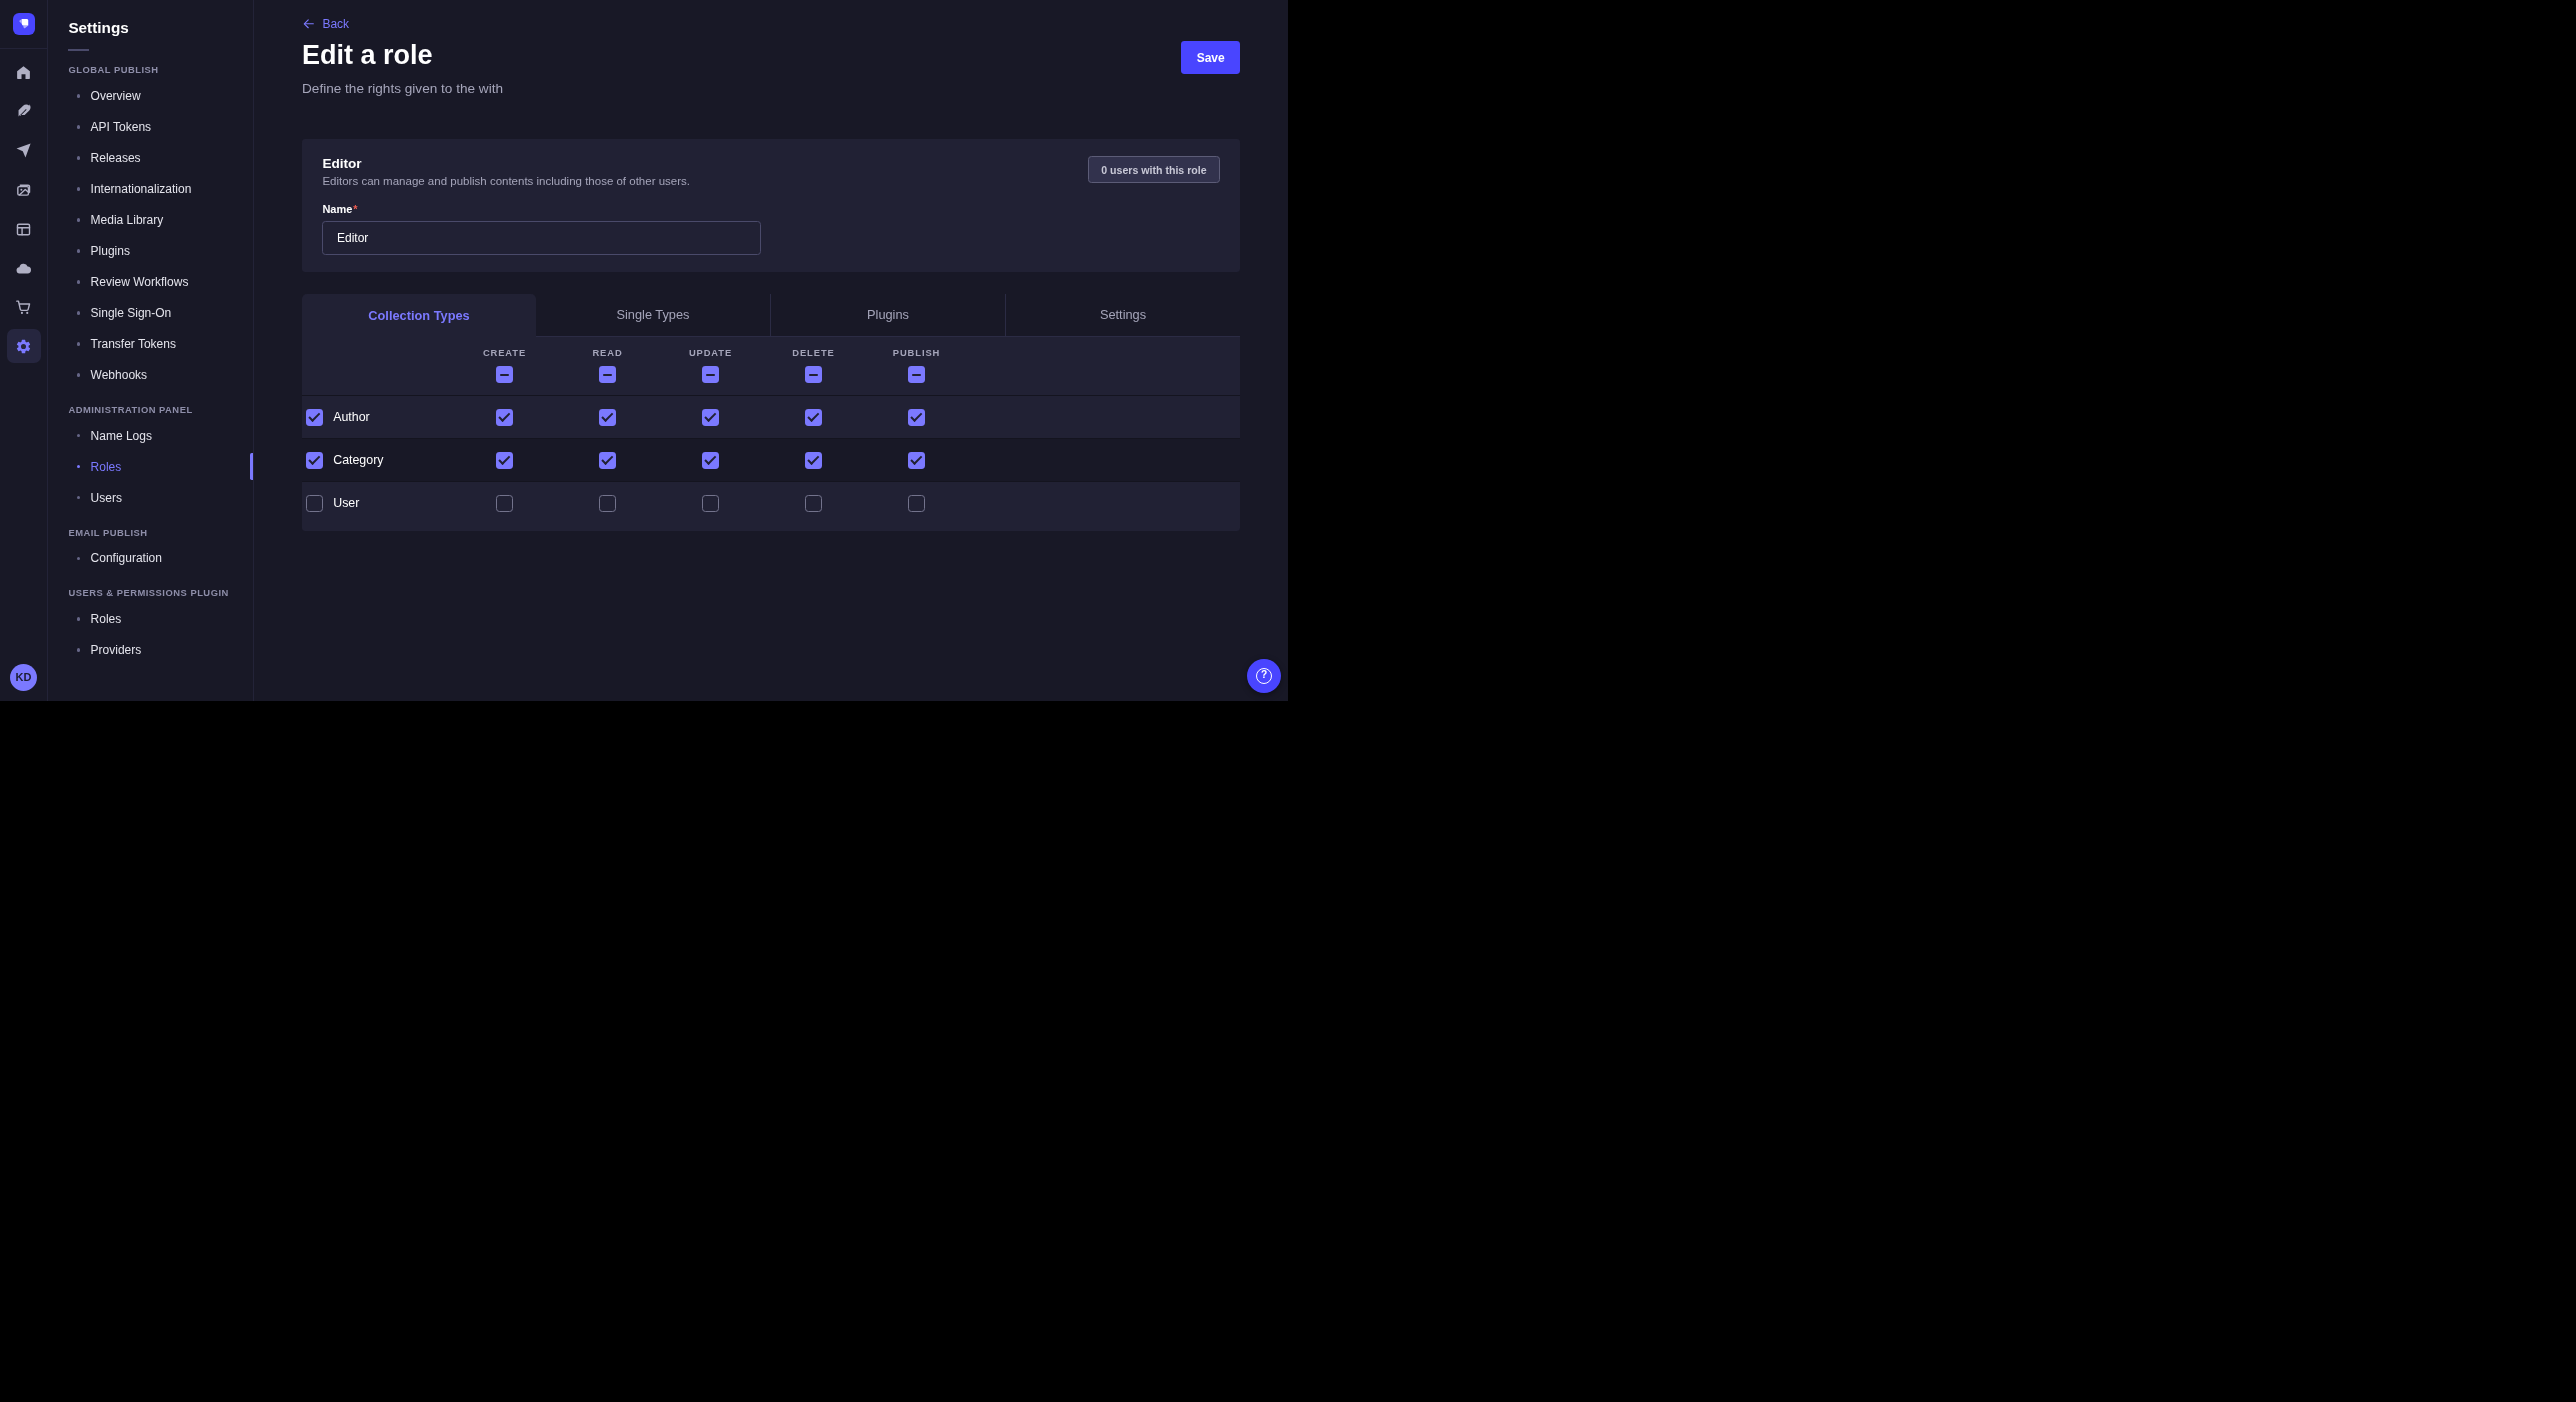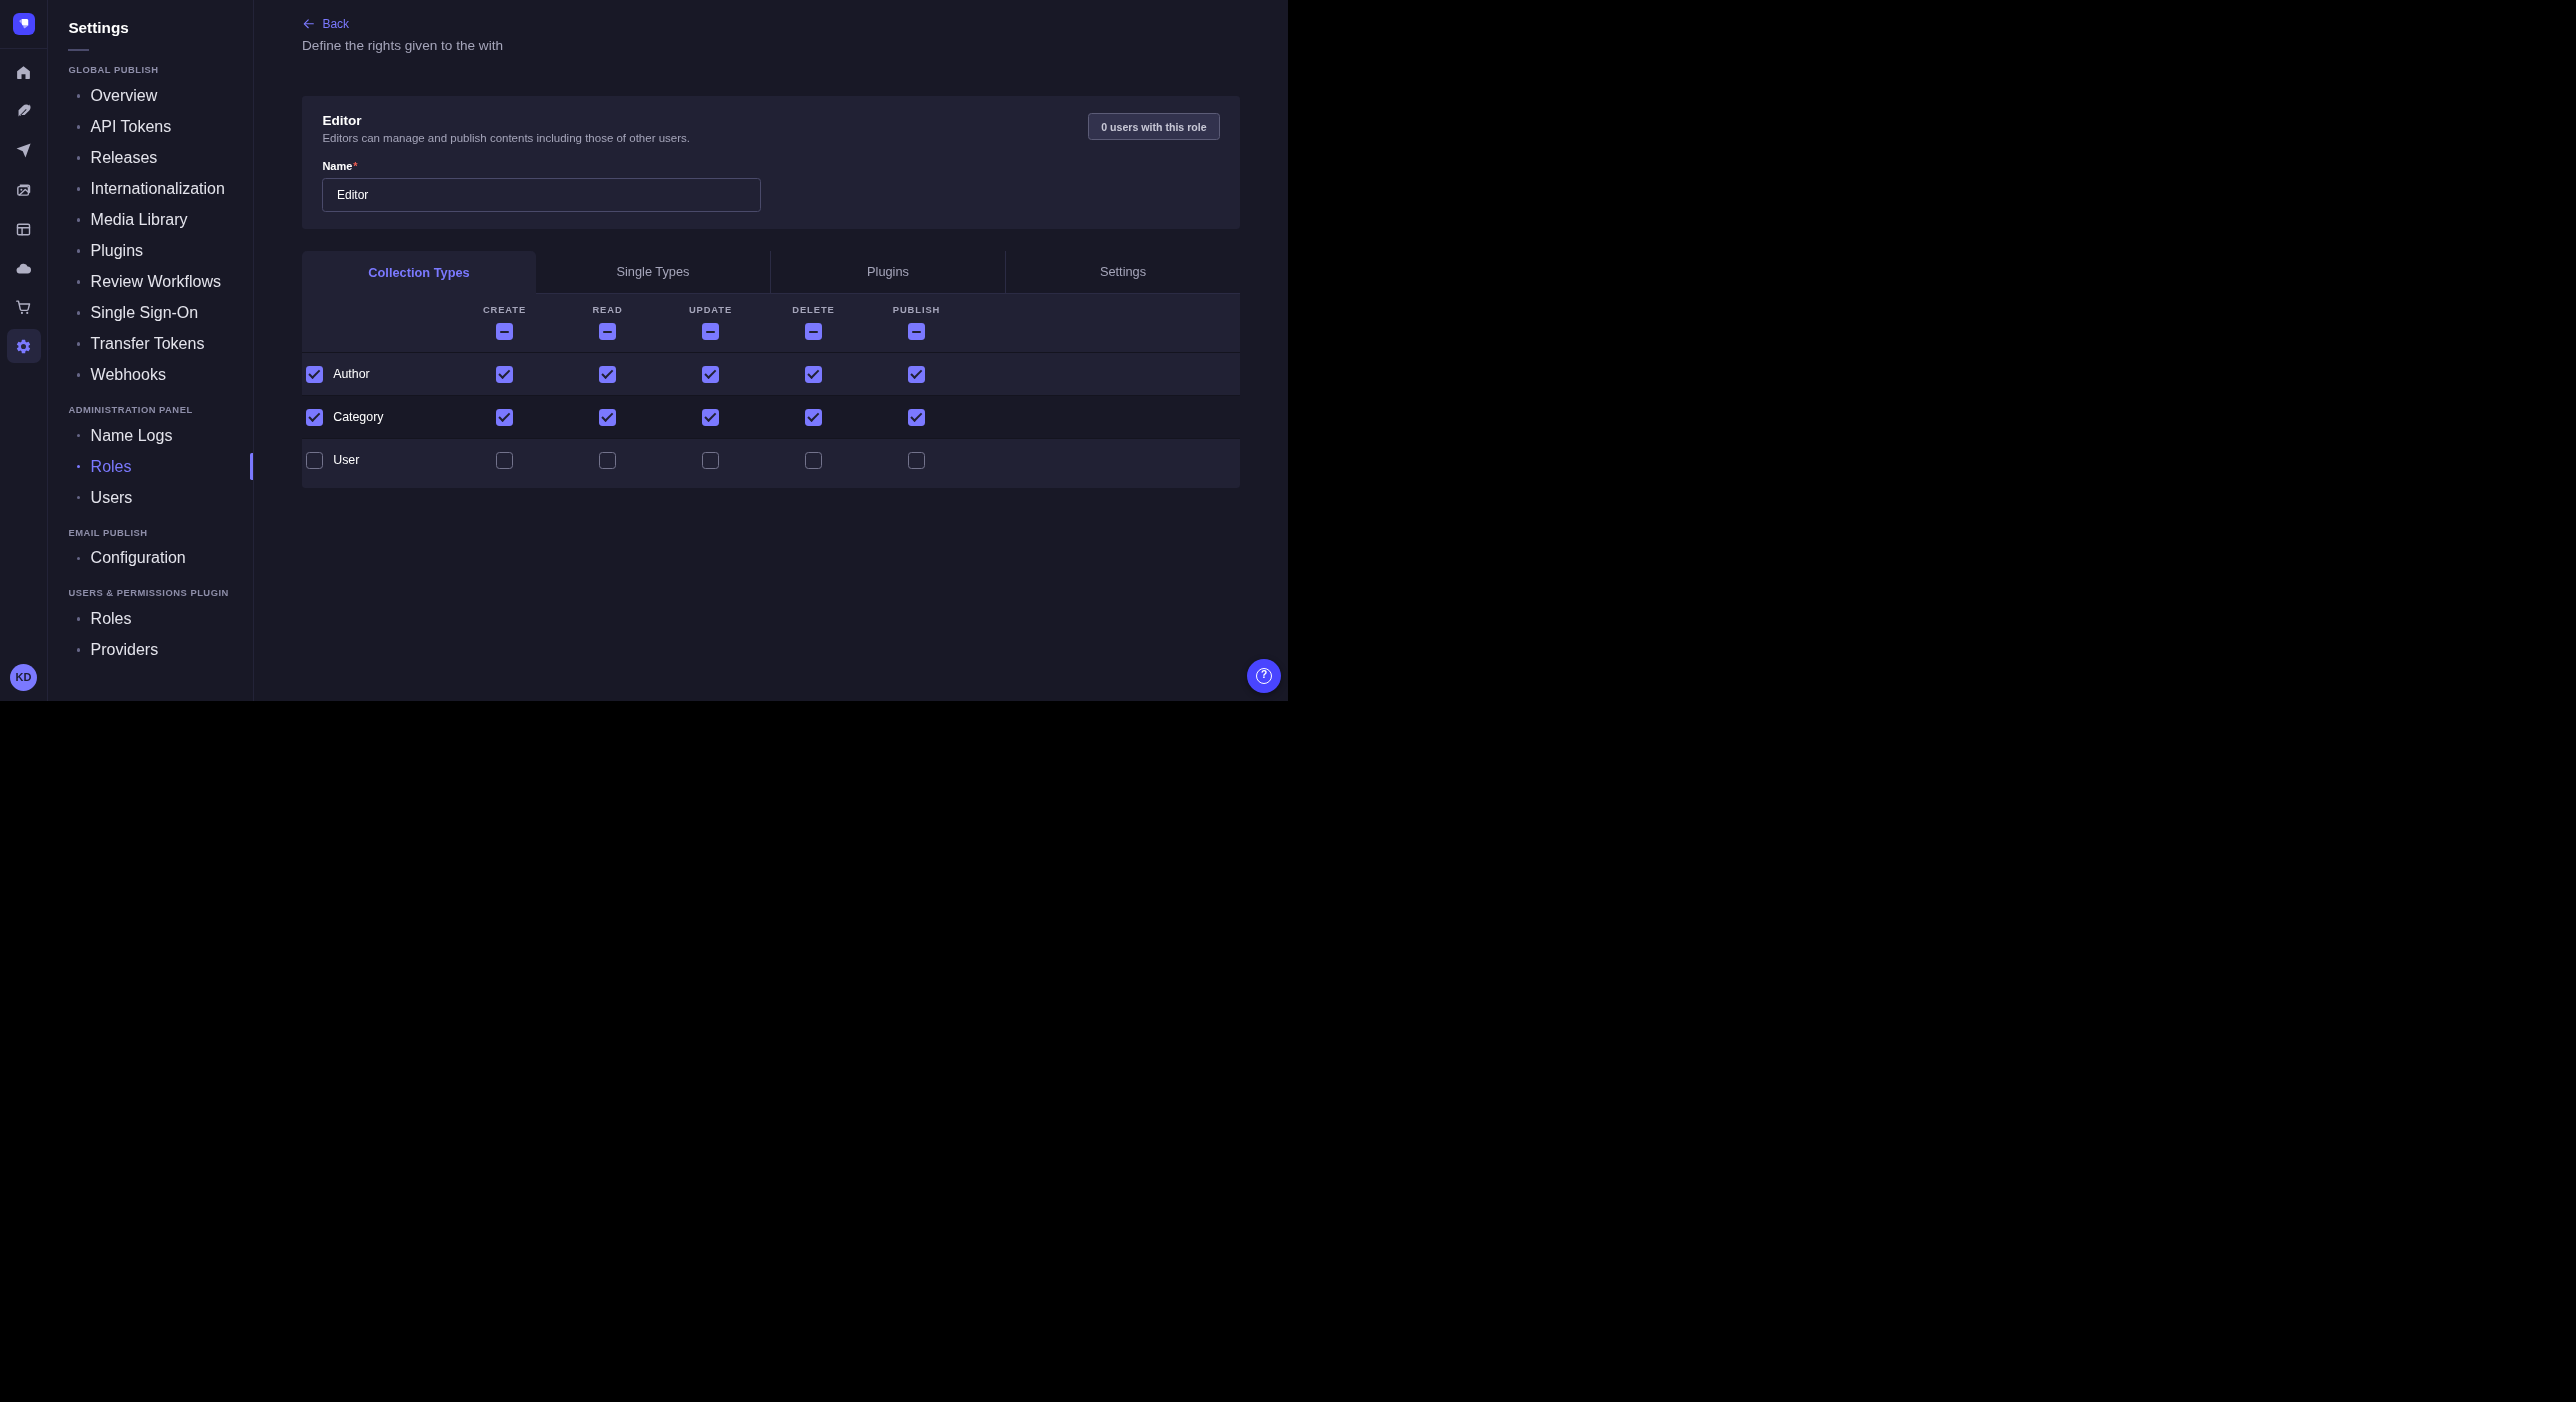--- a/index.html
+++ b/index.html
@@ -25,21 +25,21 @@
   .rail-btn svg.stroked{fill:none;stroke:#b0b0c4;stroke-width:2;stroke-linecap:round;stroke-linejoin:round;}
   .rail-btn.active{background:#26263f;}
   .rail-btn.active svg{fill:var(--primary-light);}
   .rail-avatar{margin-top:auto;margin-bottom:10.2px;width:27px;height:27px;border-radius:50%;background:var(--primary-light);color:#1c1c32;font-weight:700;font-size:11px;display:flex;align-items:center;justify-content:center;cursor:pointer;}
 
   
   .subnav{width:206px;flex:0 0 206px;border-right:0.9px solid #232338;padding-top:19px;position:relative;overflow:hidden;}
   .subnav-title{margin-left:20.4px;font-size:15.3px;font-weight:700;color:var(--text-primary);}
   .subnav-divider{width:20.4px;height:1.7px;background:#4a4a6a;margin:12px 0 1.7px 20.4px;}
   .snav-section-label{margin:13.6px 20.4px 5.1px;font-size:9.4px;font-weight:700;letter-spacing:0.5px;color:var(--text-muted);}
-  .snav-item{height:31px;display:flex;align-items:center;gap:10.2px;padding-left:29px;font-size:16px;color:#e4e4ec;cursor:pointer;position:relative;}
+  .snav-item{height:31px;display:flex;align-items:center;gap:10.2px;padding-left:29px;font-size:12px;color:#e4e4ec;cursor:pointer;position:relative;}
   .snav-bullet{width:3.4px;height:3.4px;border-radius:50%;background:var(--bullet);flex:0 0 3.4px;}
   .snav-item.active{color:var(--primary-light);}
   .snav-item.active .snav-bullet{background:var(--primary-light);}
   .snav-item.active::after{content:'';position:absolute;right:0;top:1.7px;bottom:1.7px;width:2.6px;border-radius:1.7px 0 0 1.7px;background:var(--primary-light);}
 
   
   .main{flex:1;padding:17px 48px 0;display:flex;flex-direction:column;overflow:hidden;}
   .back{display:inline-flex;align-items:center;gap:6.8px;color:var(--primary-light);font-size:12px;cursor:pointer;width:max-content;}
   .back svg{width:13.6px;height:13.6px;stroke:var(--primary-light);stroke-width:2;fill:none;stroke-linecap:round;stroke-linejoin:round;}
   .title-row{display:flex;justify-content:space-between;align-items:flex-start;margin-top:10.2px;}
@@ -246,20 +246,24 @@
 
   <main class="main">
     <a class="back">
       <svg viewBox="0 0 24 24">
           <line x1="20" y1="12" x2="5" y2="12"></line>
           <polyline points="11 5 4 12 11 19"></polyline>
         </svg>
       <span>Back</span>
     </a>
 
+    <div class="title-row">
+      <h1 class="page-title">Edit a role</h1>
+      <button class="save-btn">Save</button>
+    </div>
     <div class="page-subtitle">Define the rights given to the with</div>
 
     <section class="role-card">
       <div class="rc-head">
         <div>
           <div class="rc-title">Editor</div>
           <div class="rc-sub">Editors can manage and publish contents including those of other users.</div>
         </div>
         <button class="badge">0 users with this role</button>
       </div>

